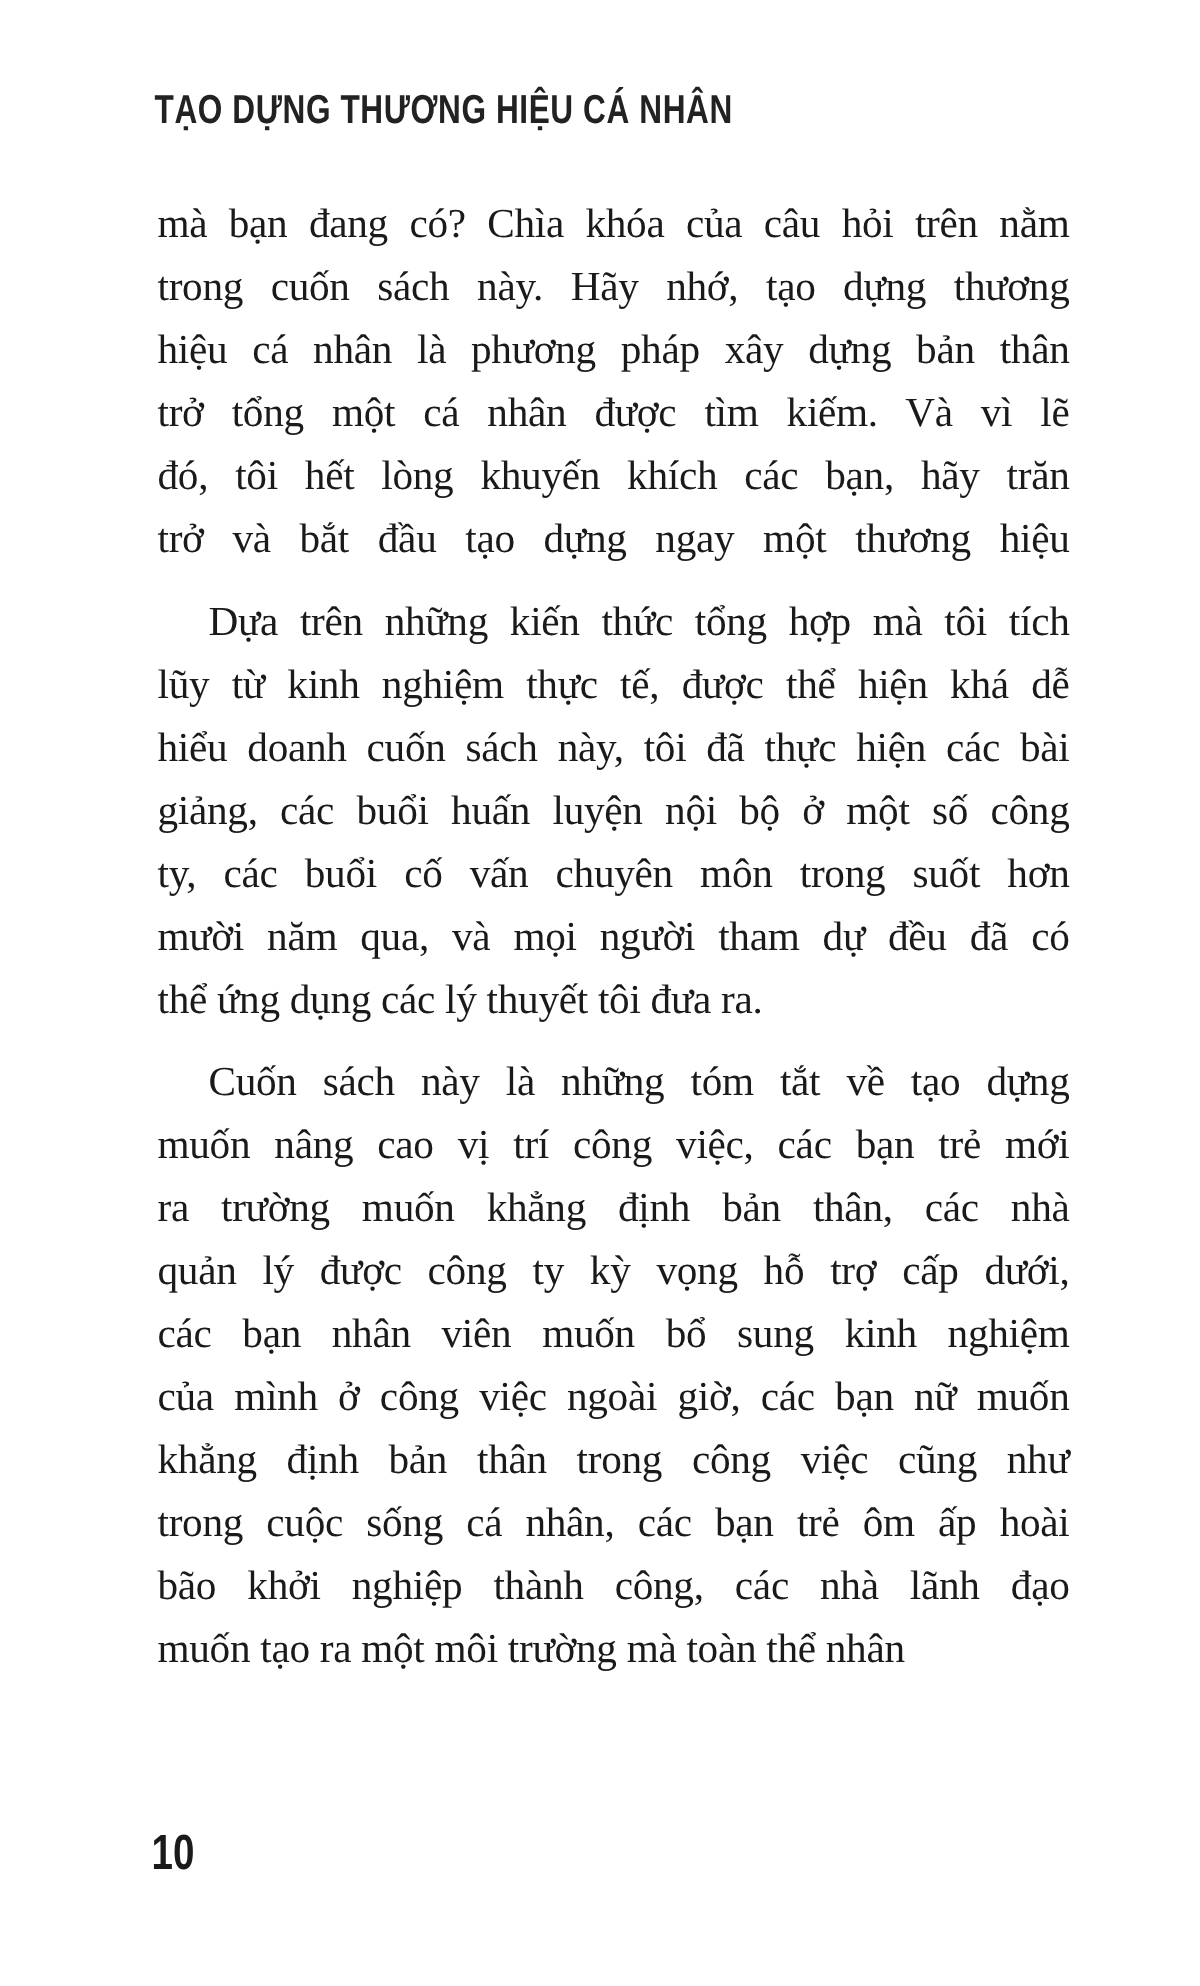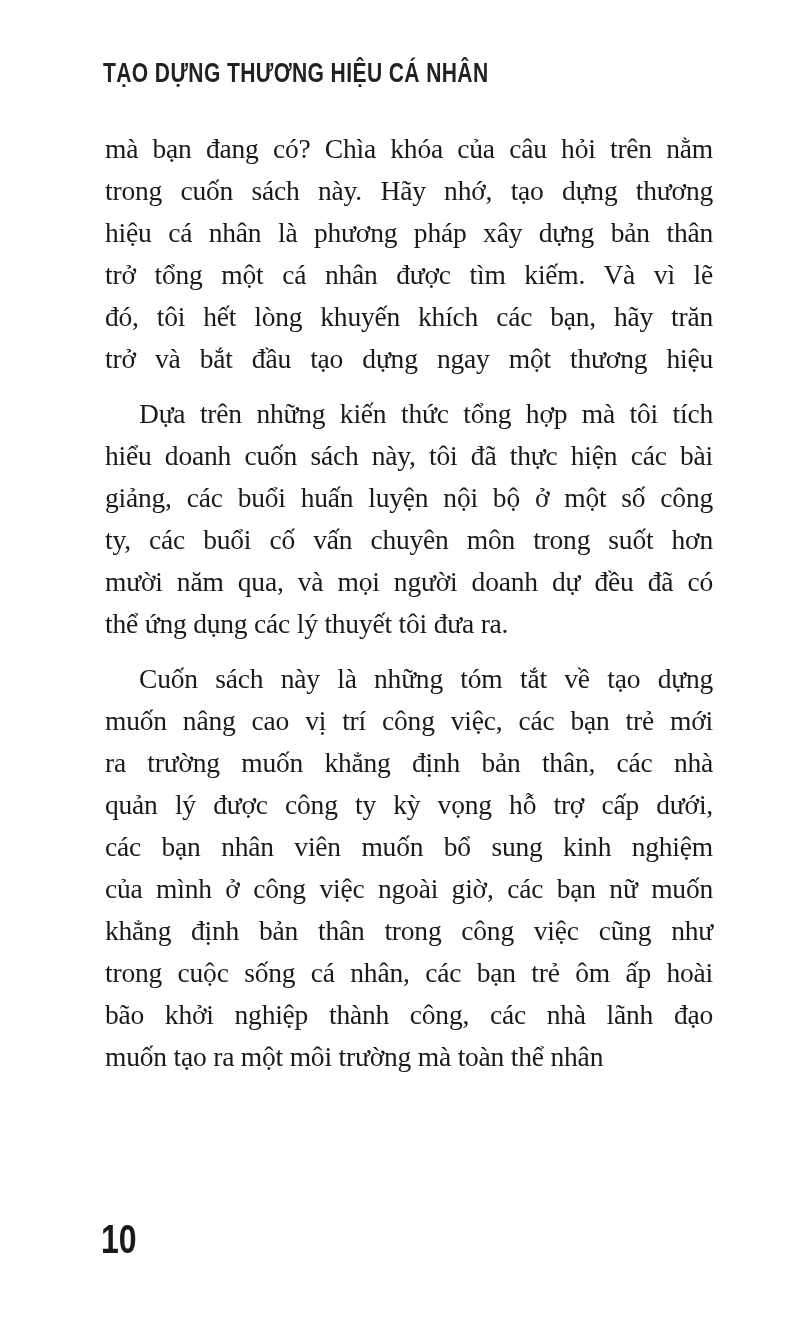--- a/index.html
+++ b/index.html
@@ -54,21 +54,21 @@
   }
   .paragraph.indented .line:first-child {
     text-indent: 34px;
   }
   .page-footer {
     position: absolute;
     top: 1216px;
     left: 101px;
     font-family: "Liberation Sans", sans-serif;
     font-weight: 600;
-    font-size: 41px;
+    font-size: 33px;
     color: #1a1a1a;
   }
 </style>
 </head>
 <body>
 
 <div class="page">
   <div class="running-header">
     <span class="condensed">TẠO DỰNG THƯƠNG HIỆU CÁ NHÂN</span>
   </div>
@@ -77,24 +77,25 @@
       <div class="paragraph">
         <div class="line">mà bạn đang có? Chìa khóa của câu hỏi trên nằm</div>
         <div class="line">trong cuốn sách này. Hãy nhớ, tạo dựng thương</div>
         <div class="line">hiệu cá nhân là phương pháp xây dựng bản thân</div>
         <div class="line">trở tổng một cá nhân được tìm kiếm. Và vì lẽ</div>
         <div class="line">đó, tôi hết lòng khuyến khích các bạn, hãy trăn</div>
         <div class="line">trở và bắt đầu tạo dựng ngay một thương hiệu</div>
       </div>
       <div class="paragraph indented">
         <div class="line">Dựa trên những kiến thức tổng hợp mà tôi tích</div>
+        <div class="line">lũy từ kinh nghiệm thực tế, được thể hiện khá dễ</div>
         <div class="line">hiểu doanh cuốn sách này, tôi đã thực hiện các bài</div>
         <div class="line">giảng, các buổi huấn luyện nội bộ ở một số công</div>
         <div class="line">ty, các buổi cố vấn chuyên môn trong suốt hơn</div>
-        <div class="line">mười năm qua, và mọi người doanh dự đều đã có</div>
+        <div class="line">mười năm qua, và mọi người tham dự đều đã có</div>
         <div class="line last">thể ứng dụng các lý thuyết tôi đưa ra.</div>
       </div>
       <div class="paragraph indented">
         <div class="line">Cuốn sách này là những tóm tắt về tạo dựng</div>
         <div class="line">muốn nâng cao vị trí công việc, các bạn trẻ mới</div>
         <div class="line">ra trường muốn khẳng định bản thân, các nhà</div>
         <div class="line">quản lý được công ty kỳ vọng hỗ trợ cấp dưới,</div>
         <div class="line">các bạn nhân viên muốn bổ sung kinh nghiệm</div>
         <div class="line">của mình ở công việc ngoài giờ, các bạn nữ muốn</div>
         <div class="line">khẳng định bản thân trong công việc cũng như</div>

